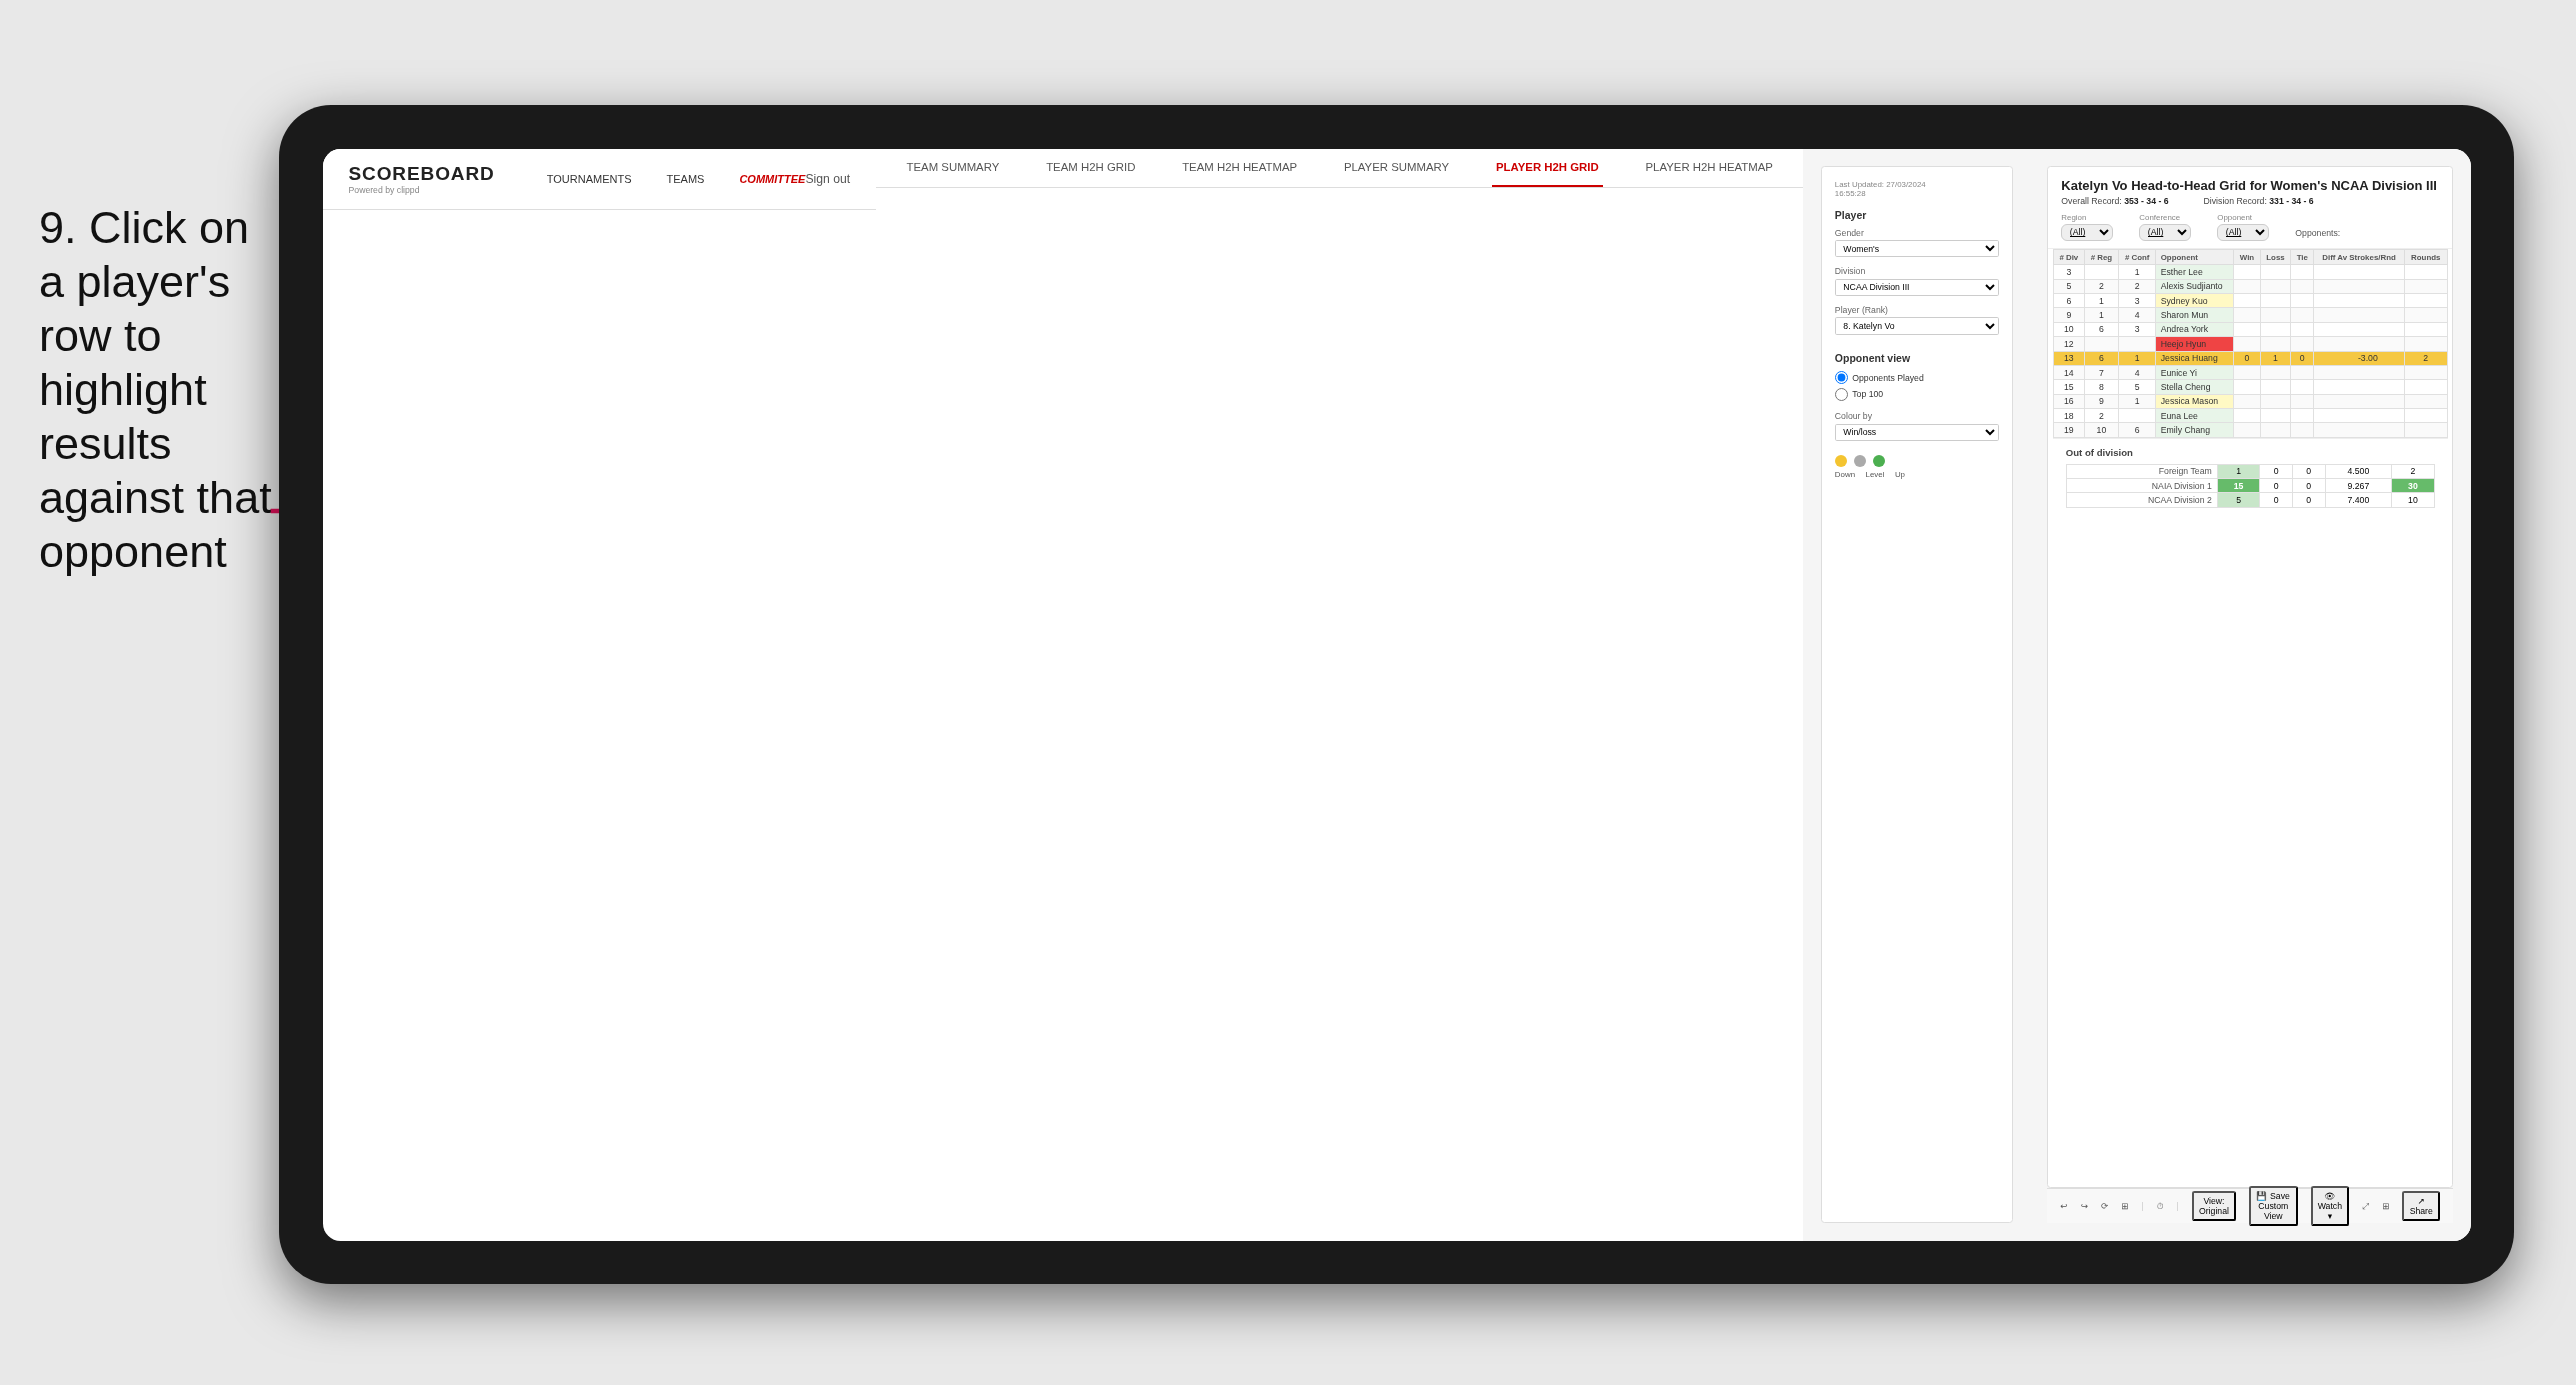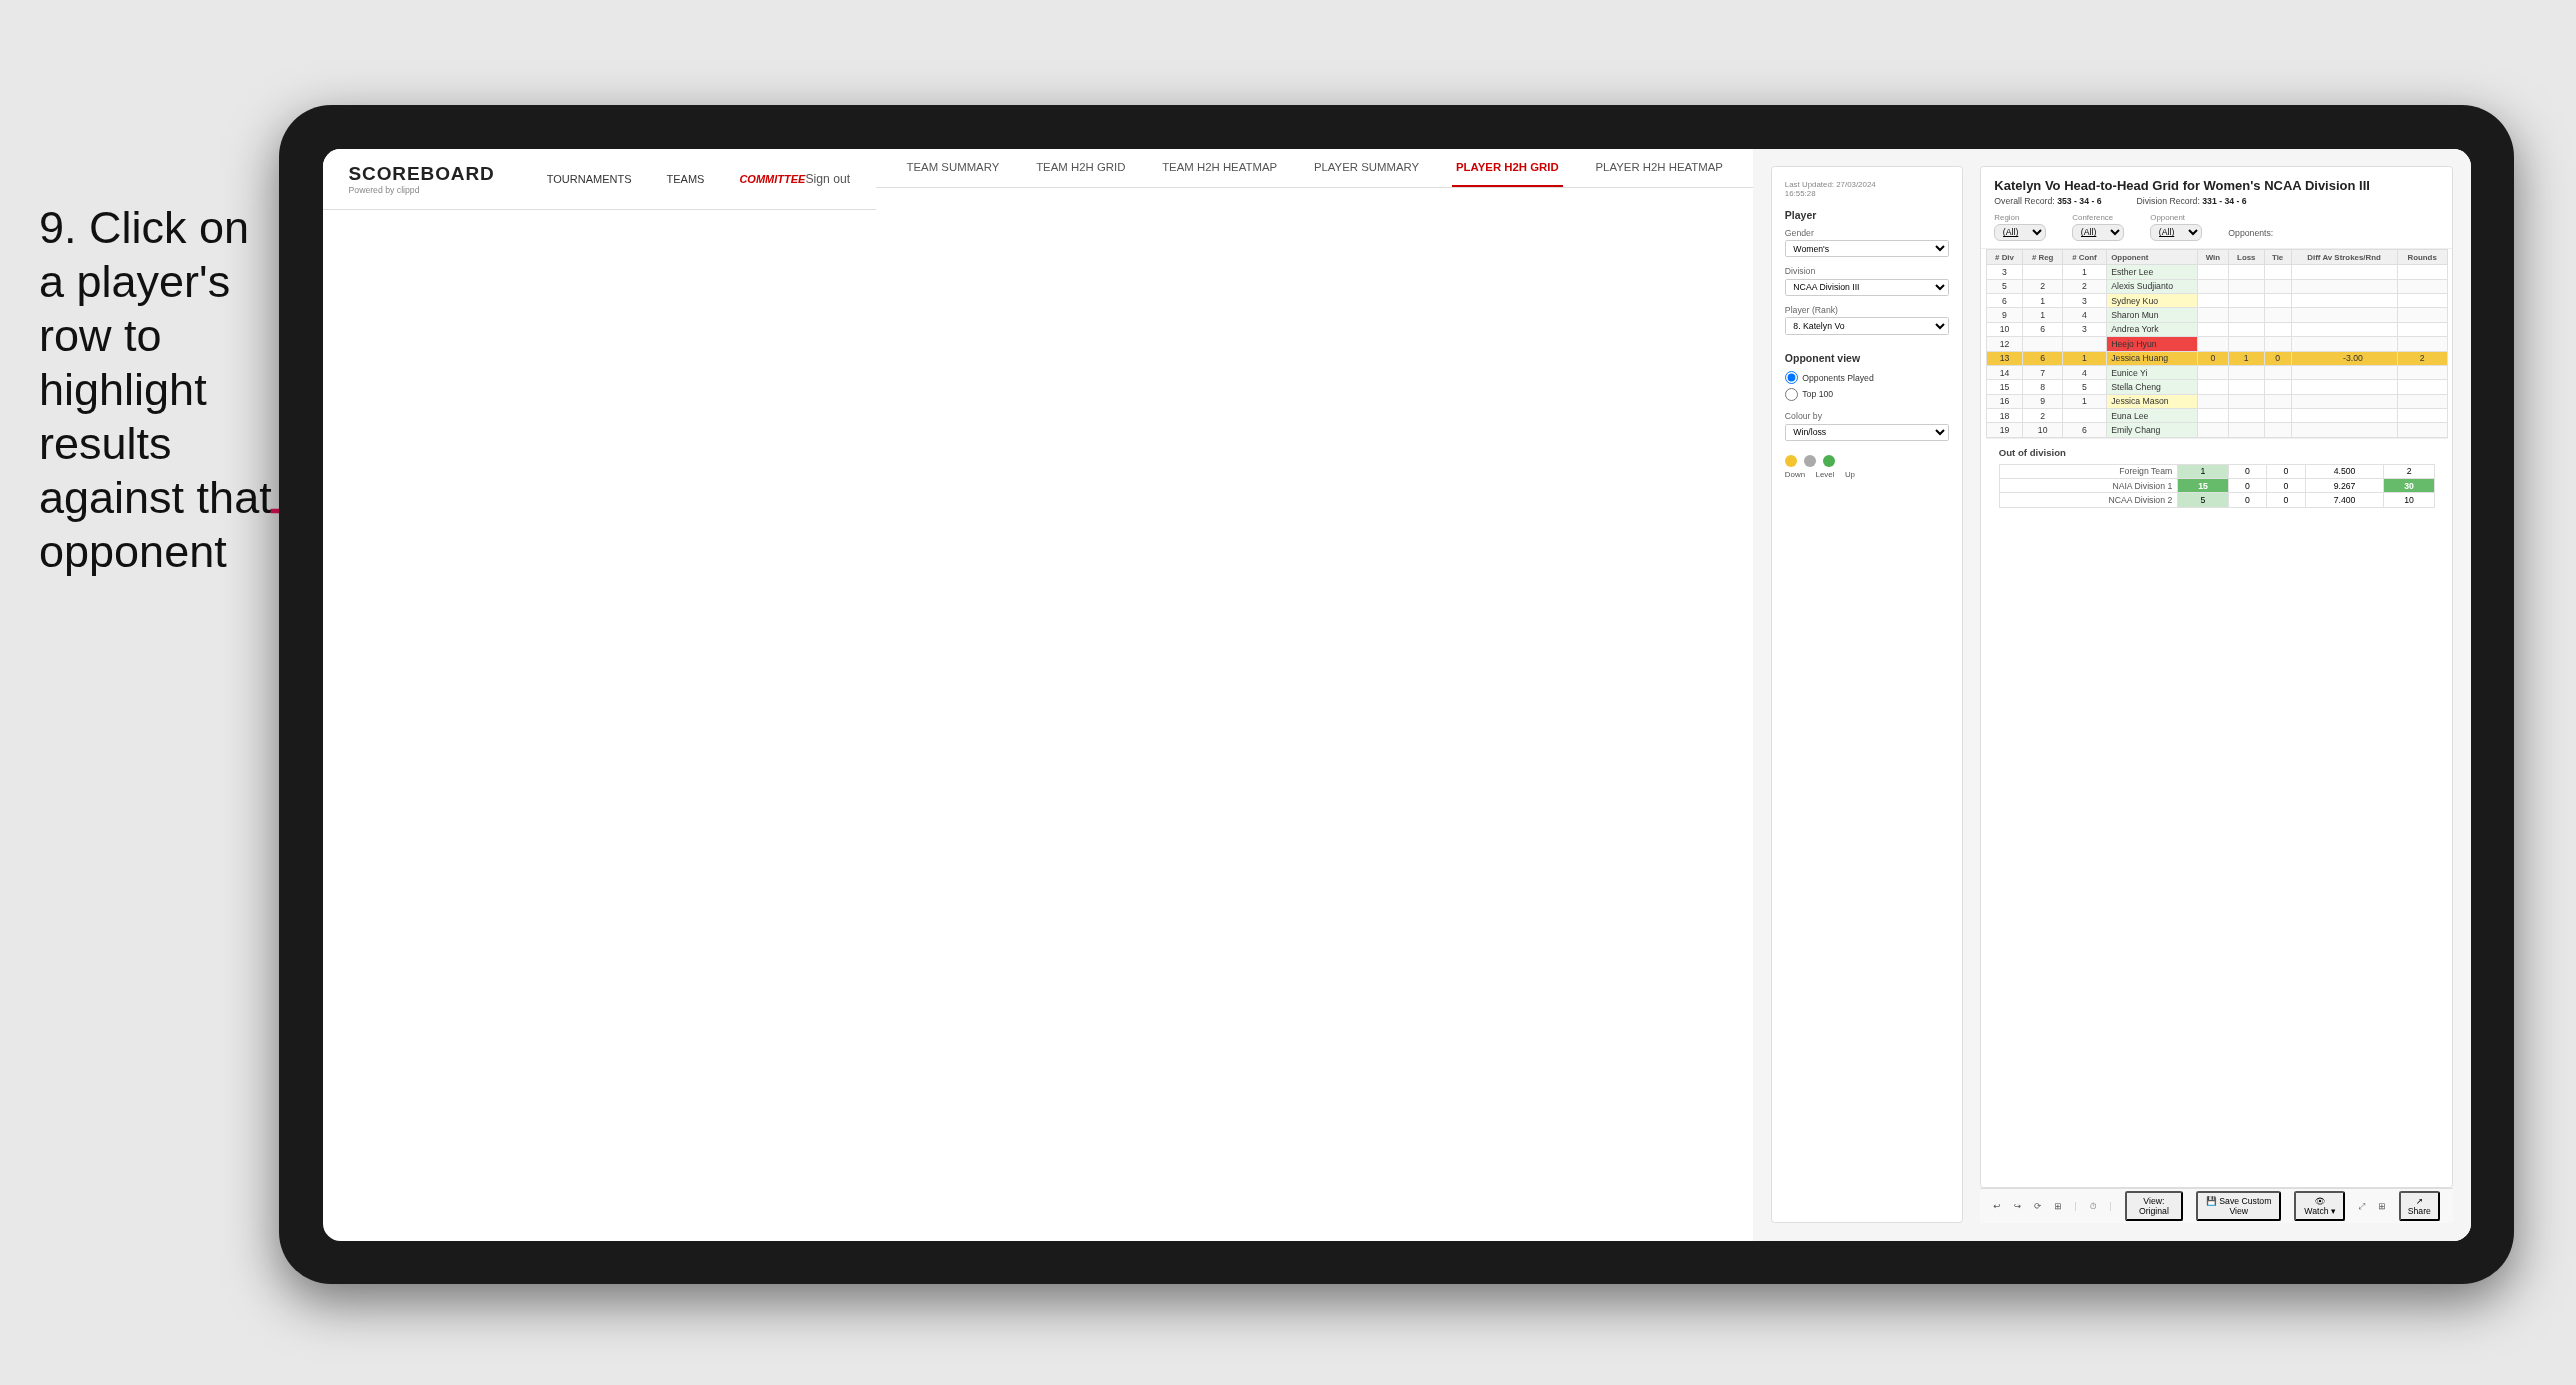--- a/index.html
+++ b/index.html
@@ -107,21 +107,21 @@
     }
 
     
     .sub-nav {
       background: #fff;
       border-bottom: 1.7px solid #ddd;
       padding: 0 26px;
       height: 39px;
       display: flex;
       align-items: center;
-      gap: 28px;
+      gap: 38px;
     }
 
     .sub-nav-link {
       font-size: 11.4px;
       color: #555;
       cursor: pointer;
       padding: 0 4.4px;
       height: 39px;
       display: flex;
       align-items: center;
@@ -221,20 +221,21 @@
       color: #555;
       margin-top: 2.6px;
     }
 
     
     .right-panel {
       flex: 1;
       display: flex;
       flex-direction: column;
       gap: 0;
+      margin-left: 17px;
     }
 
     .grid-container {
       background: #fff;
       border: 0.9px solid #ddd;
       border-radius: 3.5px;
       flex: 1;
       overflow: hidden;
       display: flex;
       flex-direction: column;

